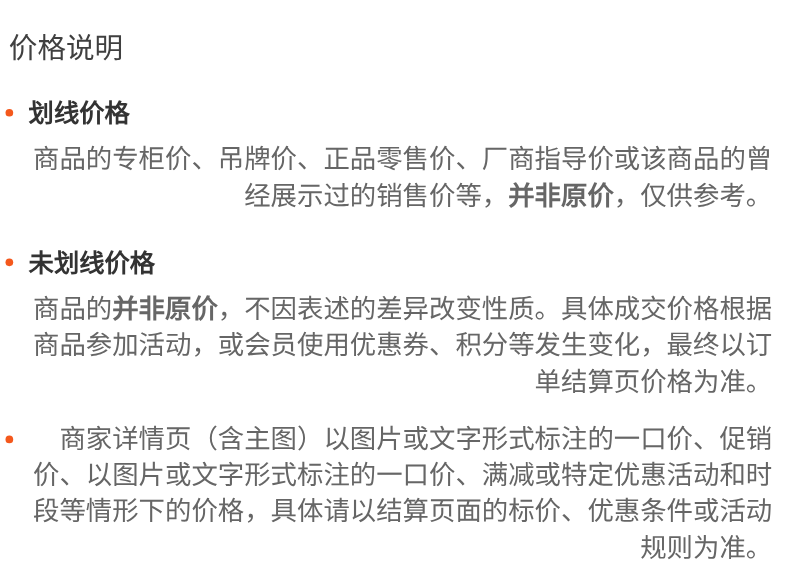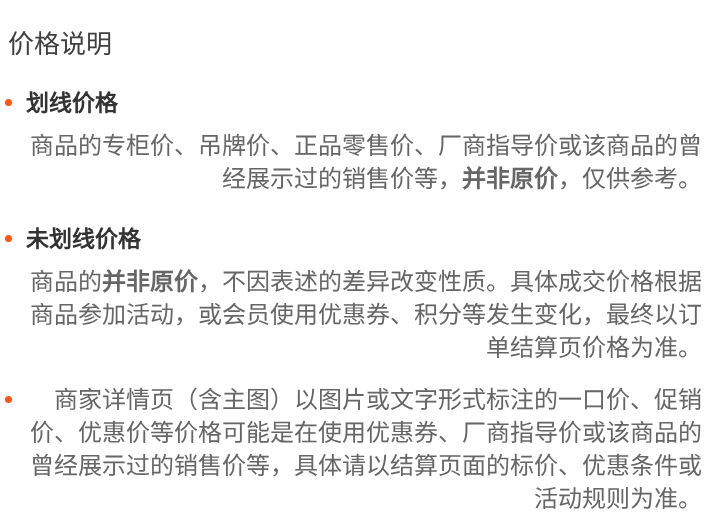--- a/index.html
+++ b/index.html
@@ -84,17 +84,17 @@
     </li>
 
     <li class="section-item">
       <span class="bullet-dot"></span>
       <h2 class="section-heading">未划线价格</h2>
       <p class="section-body"><span>商品的</span><b>并非原价</b><span>，不因表述的差异改变性质。具体成交价格根据商品参加活动，或会员使用优惠券、积分等发生变化，最终以订单结算页价格为准。</span></p>
     </li>
 
     <li class="section-item no-heading">
       <span class="bullet-dot"></span>
-      <p class="section-body"><span>商家详情页（含主图）以图片或文字形式标注的一口价、促销价、优惠价等价格可能是在使用优惠券、厂商指导价或该商品的曾经展示过的销售价等，具体请以结算页面的标价、优惠条件或活动规则为准。</span></p>
+      <p class="section-body"><span>商家详情页（含主图）以图片或文字形式标注的一口价、促销价、以图片或文字形式标注的一口价、满减或特定优惠活动和时段等情形下的价格，具体请以结算页面的标价、优惠条件或活动规则为准。</span></p>
     </li>
 
   </ul>
 </div>
 
 </body></html>

